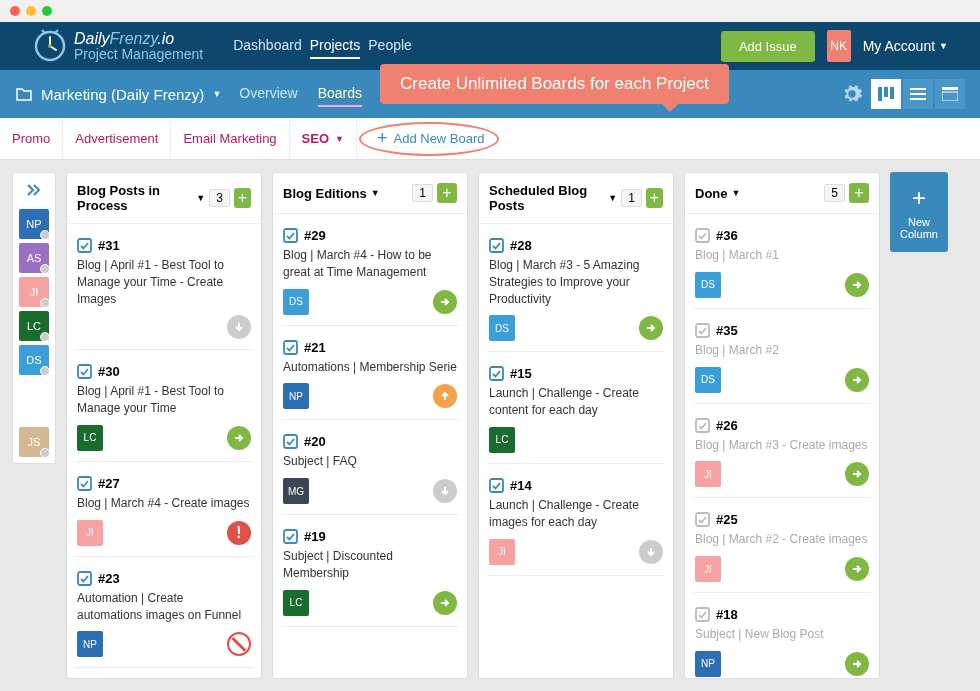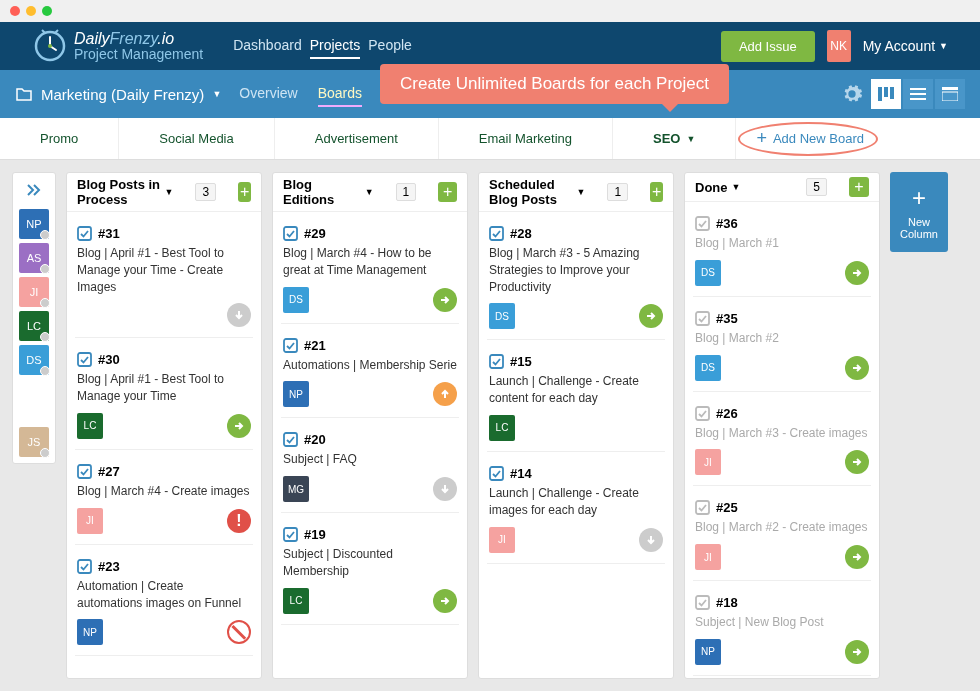--- a/index.html
+++ b/index.html
@@ -39,37 +39,37 @@
 .view-toggle { display: flex; gap: 2px; }
 .view-btn { width: 30px; height: 30px; background: #fff; border: none; cursor: pointer; display: flex; align-items: center; justify-content: center; color: #3a89bd; }
 .view-btn:not(.active) { background: #4f9accc0; color: #fff; }
 
 
 .tooltip { position: absolute; top: -6px; left: 380px; background: #f08070; color: #fff; padding: 10px 20px; border-radius: 4px; font-size: 17px; z-index: 10; }
 .tooltip::after { content: ''; position: absolute; bottom: -8px; left: 280px; border: 10px solid transparent; border-top-color: #f08070; border-bottom: 0; }
 
 
 .board-tabs { background: #fff; height: 42px; display: flex; align-items: stretch; border-bottom: 1px solid #ddd; }
-.board-tab { padding: 0 40px; display: flex; align-items: center; font-size: 13px; color: #14532d; cursor: pointer; border-right: 1px solid #eee; }
+.board-tab { padding: 0 12px; display: flex; align-items: center; font-size: 13px; color: #be185d; cursor: pointer; border-right: 1px solid #eee; }
 .board-tab.dropdown { gap: 6px; font-weight: 600; }
 .add-board { display: flex; align-items: center; gap: 6px; padding: 0 20px; color: #3a89bd; font-size: 13px; cursor: pointer; position: relative; }
 .add-board-circle { position: absolute; left: 2px; top: 4px; width: 140px; height: 34px; border: 2px solid #f08070; border-radius: 50%; pointer-events: none; }
 
 
 .board-area { display: flex; padding: 12px; gap: 10px; height: calc(100% - 160px); }
 
 
 .avatar-sidebar { width: 44px; background: #fff; border: 1px solid #ddd; border-radius: 3px; padding: 6px; display: flex; flex-direction: column; gap: 4px; align-items: center; height: fit-content; }
 .expand-btn { color: #3a89bd; cursor: pointer; padding: 4px; }
 .avatar { width: 30px; height: 30px; display: flex; align-items: center; justify-content: center; font-size: 11px; color: #fff; border-radius: 2px; cursor: pointer; position: relative; }
 .avatar::after { content: ''; position: absolute; bottom: -1px; right: -1px; width: 8px; height: 8px; border-radius: 50%; background: #ccc; border: 1px solid #fff; }
 
 
 .column { width: 196px; background: #fff; border: 1px solid #ddd; border-radius: 3px; display: flex; flex-direction: column; }
-.column-header { padding: 4px 10px; display: flex; align-items: center; gap: 22px; border-bottom: 1px solid #eee; font-size: 13px; font-weight: 600; }
+.column-header { padding: 10px 10px; display: flex; align-items: center; gap: 4px; border-bottom: 1px solid #eee; font-size: 13px; font-weight: 600; }
 .column-title { cursor: pointer; display: flex; align-items: center; gap: 4px; }
 .column-count { margin-left: auto; background: #f5f5f5; border: 1px solid #ddd; padding: 1px 6px; border-radius: 2px; font-size: 12px; font-weight: normal; }
 .column-add { width: 20px; height: 20px; background: #7fb842; color: #fff; border: none; border-radius: 3px; cursor: pointer; display: flex; align-items: center; justify-content: center; font-size: 16px; }
 .column-body { padding: 8px; display: flex; flex-direction: column; gap: 8px; overflow-y: auto; }
 
 
 .card { border-bottom: 1px solid #eee; padding: 6px 2px 10px; }
 .card-id { display: flex; align-items: center; gap: 6px; font-weight: 700; font-size: 13px; margin-bottom: 4px; }
 .card-title { font-size: 12px; color: #333; line-height: 1.4; margin-bottom: 8px; }
 .card-title.muted { color: #aaa; }
@@ -161,21 +161,20 @@
             <rect x="0" y="0" width="16" height="3" fill="currentColor"></rect>
             <rect x="0" y="5" width="16" height="9" fill="none" stroke="currentColor"></rect>
           </svg>
         </button>
     </div>
   </div>
 </div>
 
 <div class="board-tabs">
   <div class="board-tab">Promo</div>
-  <div class="board-tab">Social Media</div>
   <div class="board-tab">Advertisement</div>
   <div class="board-tab">Email Marketing</div>
   <div class="board-tab dropdown">
     <span>SEO</span>
     <span class="chev">▼</span>
   </div>
   <div class="add-board">
     <div class="add-board-circle"></div>
     <span style="font-size:18px">+</span>
     <span>Add New Board</span>

